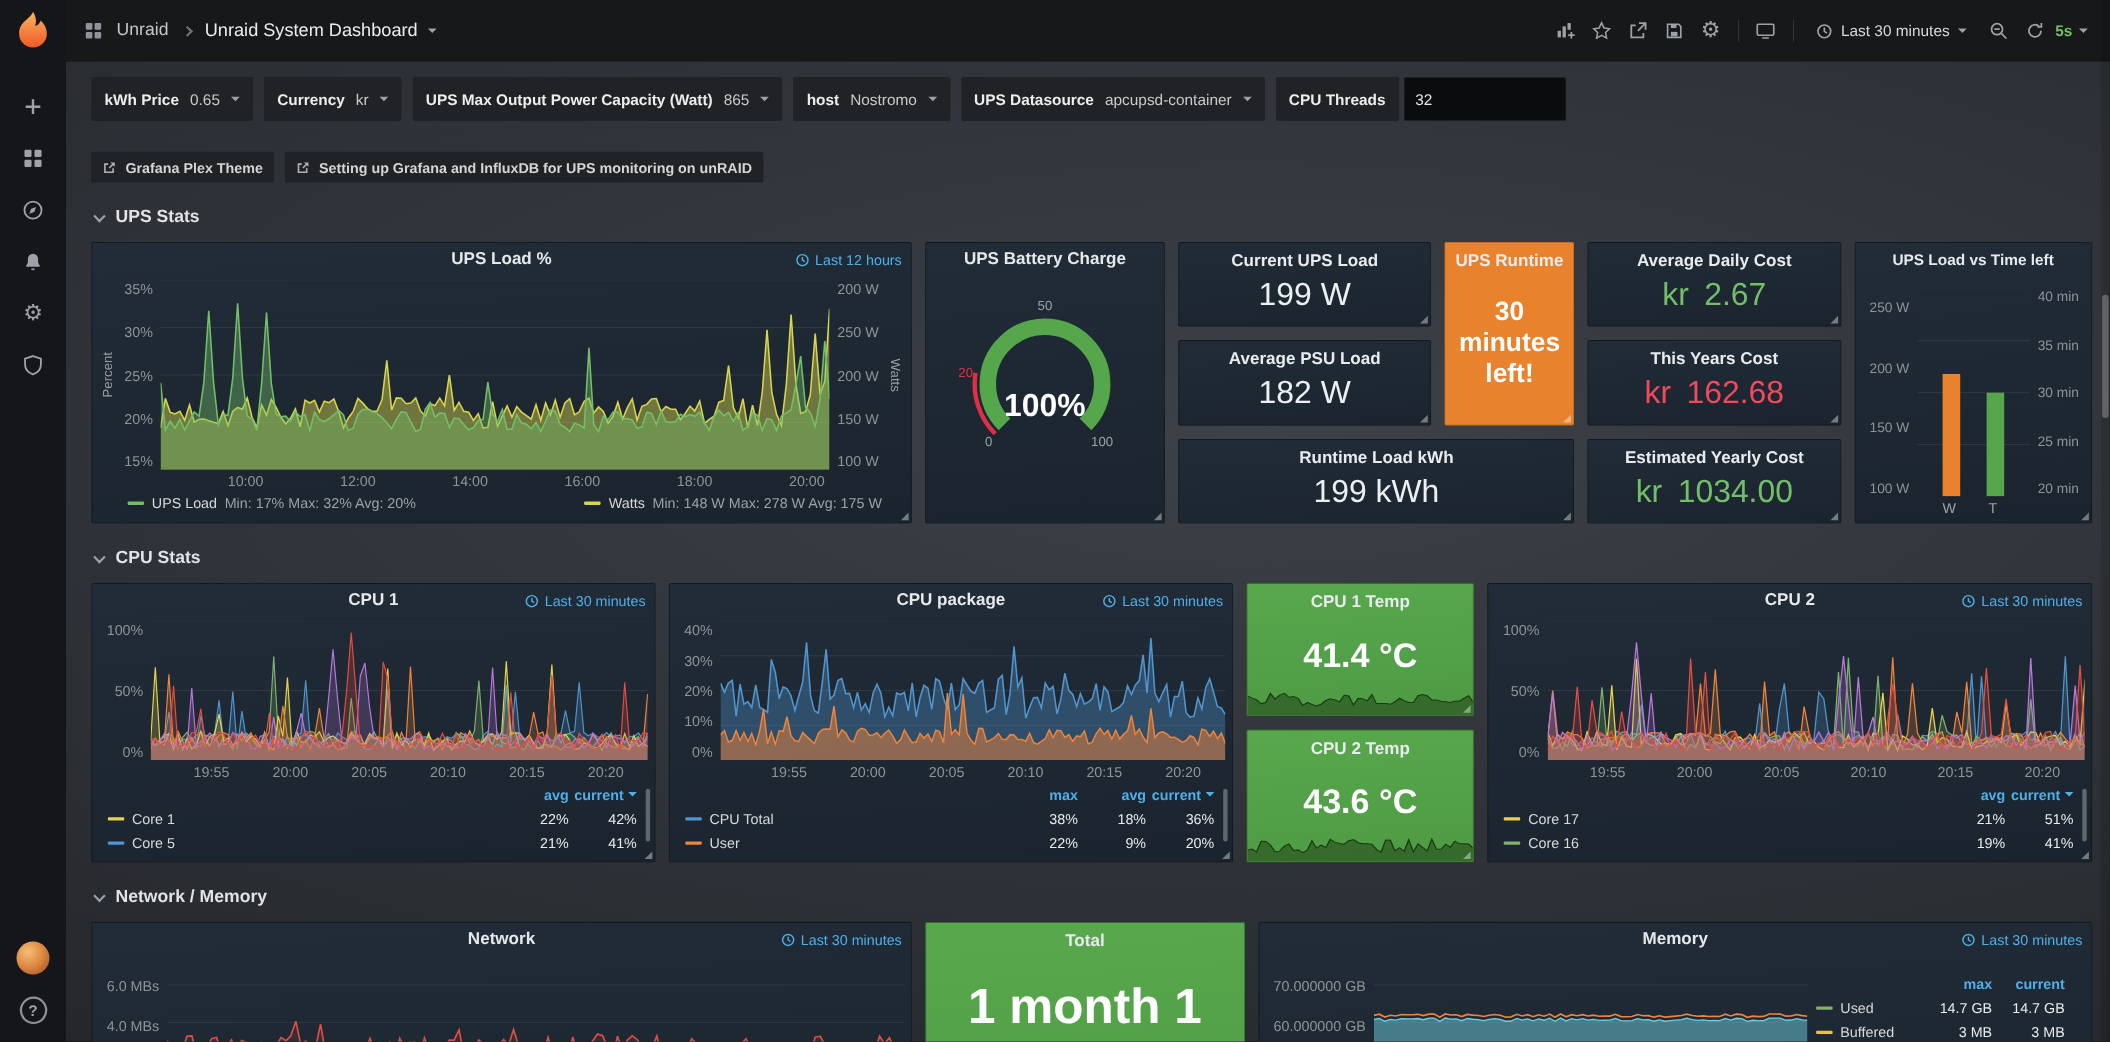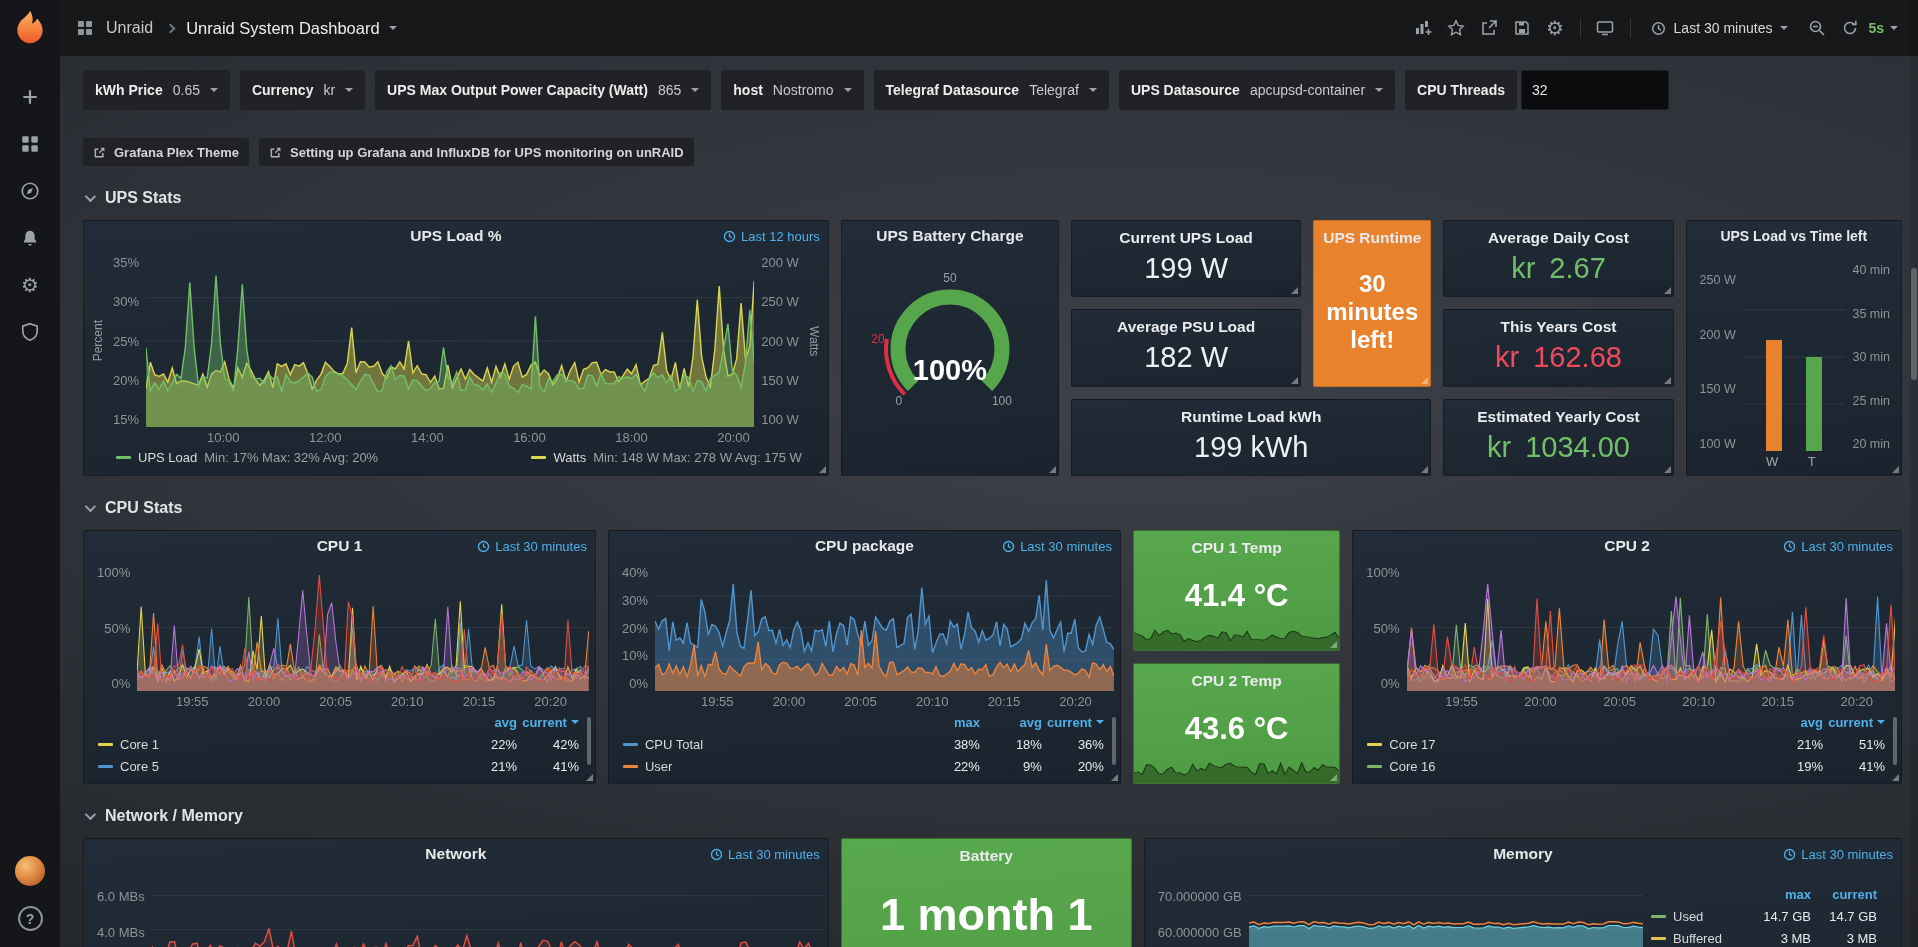--- a/index.html
+++ b/index.html
@@ -295,25 +295,20 @@
           <span class="var-label">UPS Max Output Power Capacity (Watt)</span>
           <span class="var-value">865</span>
           <span class="caret"></span>
         </div>
         <div class="var-pill">
           <span class="var-label">host</span>
           <span class="var-value">Nostromo</span>
           <span class="caret"></span>
         </div>
         <div class="var-pill">
-          <span class="var-label">Telegraf Datasource</span>
-          <span class="var-value">Telegraf</span>
-          <span class="caret"></span>
-        </div>
-        <div class="var-pill">
           <span class="var-label">UPS Datasource</span>
           <span class="var-value">apcupsd-container</span>
           <span class="caret"></span>
         </div>
         <div class="var-pill">
           <span class="var-label">CPU Threads</span>
         </div>
         <input class="var-input" value="32" style="">
       </div>
 
@@ -760,21 +755,21 @@
             <div class="plot clip-plot nm-grid">
               <svg id="svg-net" preserveAspectRatio="none" style="width:100%" viewBox="0 0 620 124">
                   <path d="M0.0,73.0L4.2,88.6L8.3,84.3L12.5,83.4L16.6,69.0L20.8,68.7L25.0,88.6L29.1,85.9L33.3,80.2L37.4,71.2L41.6,70.1L45.8,87.0L49.9,78.3L54.1,72.4L58.3,84.0L62.4,73.0L66.6,74.7L70.7,80.4L74.9,87.7L79.1,75.3L83.2,85.8L87.4,81.2L91.5,78.3L95.7,70.2L99.9,73.1L104.0,68.7L108.2,55.5L112.3,76.6L116.5,73.4L120.7,78.4L124.8,79.3L129.0,58.1L133.2,84.8L137.3,75.7L141.5,87.3L145.6,83.0L149.8,89.5L154.0,87.9L158.1,77.5L162.3,80.5L166.4,83.2L170.6,71.0L174.8,82.4L178.9,75.0L183.1,83.5L187.2,74.8L191.4,90.4L195.6,71.0L199.7,79.4L203.9,74.7L208.1,74.3L212.2,88.5L216.4,70.7L220.5,82.1L224.7,78.9L228.9,87.4L233.0,83.5L237.2,72.5L241.3,72.6L245.5,63.3L249.7,86.4L253.8,77.0L258.0,79.9L262.1,72.5L266.3,76.2L270.5,80.4L274.6,78.6L278.8,77.4L283.0,72.0L287.1,77.6L291.3,62.9L295.4,77.0L299.6,89.1L303.8,87.7L307.9,84.8L312.1,86.2L316.2,85.2L320.4,70.2L324.6,86.0L328.7,79.3L332.9,78.1L337.0,89.3L341.2,69.6L345.4,87.6L349.5,79.6L353.7,82.6L357.9,73.3L362.0,67.0L366.2,68.5L370.3,78.6L374.5,90.2L378.7,68.9L382.8,81.8L387.0,72.7L391.1,68.7L395.3,72.0L399.5,78.7L403.6,88.7L407.8,79.2L411.9,68.8L416.1,88.1L420.3,85.6L424.4,79.8L428.6,84.3L432.8,80.5L436.9,81.7L441.1,71.3L445.2,76.0L449.4,81.4L453.6,78.8L457.7,75.0L461.9,76.4L466.0,90.4L470.2,82.3L474.4,76.5L478.5,76.7L482.7,76.4L486.8,71.3L491.0,81.2L495.2,80.7L499.3,83.7L503.5,86.3L507.7,76.7L511.8,87.8L516.0,84.6L520.1,87.2L524.3,87.3L528.5,80.3L532.6,86.9L536.8,82.5L540.9,86.4L545.1,69.8L549.3,69.1L553.4,77.3L557.6,83.1L561.7,80.2L565.9,80.8L570.1,85.7L574.2,88.8L578.4,90.3L582.6,85.3L586.7,84.7L590.9,76.9L595.0,83.8L599.2,69.0L603.4,75.9L607.5,70.3L611.7,82.0L615.8,81.7L620.0,81.8L620,124L0,124Z" fill="#E24D42" fill-opacity="0.12"></path>
                   <path d="M0.0,73.0L4.2,88.6L8.3,84.3L12.5,83.4L16.6,69.0L20.8,68.7L25.0,88.6L29.1,85.9L33.3,80.2L37.4,71.2L41.6,70.1L45.8,87.0L49.9,78.3L54.1,72.4L58.3,84.0L62.4,73.0L66.6,74.7L70.7,80.4L74.9,87.7L79.1,75.3L83.2,85.8L87.4,81.2L91.5,78.3L95.7,70.2L99.9,73.1L104.0,68.7L108.2,55.5L112.3,76.6L116.5,73.4L120.7,78.4L124.8,79.3L129.0,58.1L133.2,84.8L137.3,75.7L141.5,87.3L145.6,83.0L149.8,89.5L154.0,87.9L158.1,77.5L162.3,80.5L166.4,83.2L170.6,71.0L174.8,82.4L178.9,75.0L183.1,83.5L187.2,74.8L191.4,90.4L195.6,71.0L199.7,79.4L203.9,74.7L208.1,74.3L212.2,88.5L216.4,70.7L220.5,82.1L224.7,78.9L228.9,87.4L233.0,83.5L237.2,72.5L241.3,72.6L245.5,63.3L249.7,86.4L253.8,77.0L258.0,79.9L262.1,72.5L266.3,76.2L270.5,80.4L274.6,78.6L278.8,77.4L283.0,72.0L287.1,77.6L291.3,62.9L295.4,77.0L299.6,89.1L303.8,87.7L307.9,84.8L312.1,86.2L316.2,85.2L320.4,70.2L324.6,86.0L328.7,79.3L332.9,78.1L337.0,89.3L341.2,69.6L345.4,87.6L349.5,79.6L353.7,82.6L357.9,73.3L362.0,67.0L366.2,68.5L370.3,78.6L374.5,90.2L378.7,68.9L382.8,81.8L387.0,72.7L391.1,68.7L395.3,72.0L399.5,78.7L403.6,88.7L407.8,79.2L411.9,68.8L416.1,88.1L420.3,85.6L424.4,79.8L428.6,84.3L432.8,80.5L436.9,81.7L441.1,71.3L445.2,76.0L449.4,81.4L453.6,78.8L457.7,75.0L461.9,76.4L466.0,90.4L470.2,82.3L474.4,76.5L478.5,76.7L482.7,76.4L486.8,71.3L491.0,81.2L495.2,80.7L499.3,83.7L503.5,86.3L507.7,76.7L511.8,87.8L516.0,84.6L520.1,87.2L524.3,87.3L528.5,80.3L532.6,86.9L536.8,82.5L540.9,86.4L545.1,69.8L549.3,69.1L553.4,77.3L557.6,83.1L561.7,80.2L565.9,80.8L570.1,85.7L574.2,88.8L578.4,90.3L582.6,85.3L586.7,84.7L590.9,76.9L595.0,83.8L599.2,69.0L603.4,75.9L607.5,70.3L611.7,82.0L615.8,81.7L620.0,81.8" fill="none" stroke="#E24D42" stroke-width="1.4"></path>
                 </svg>
             </div>
           </div>
         </div>
 
         <div class="panel temp w-uptime">
-          <span class="stitle">Battery</span>
+          <span class="stitle">Total</span>
           <span class="uval">1 month 1</span>
         </div>
 
         <div class="panel w-mem">
           <div class="phead">
             <span class="ptitle">Memory</span>
             <span class="override">
               <svg viewBox="0 0 14 14">
                   <circle cx="7" cy="7" r="5.4" fill="none" stroke="currentColor" stroke-width="1.4"></circle>
                   <path d="M7 3.8V7l2.3 1.5" fill="none" stroke="currentColor" stroke-width="1.4"></path>

